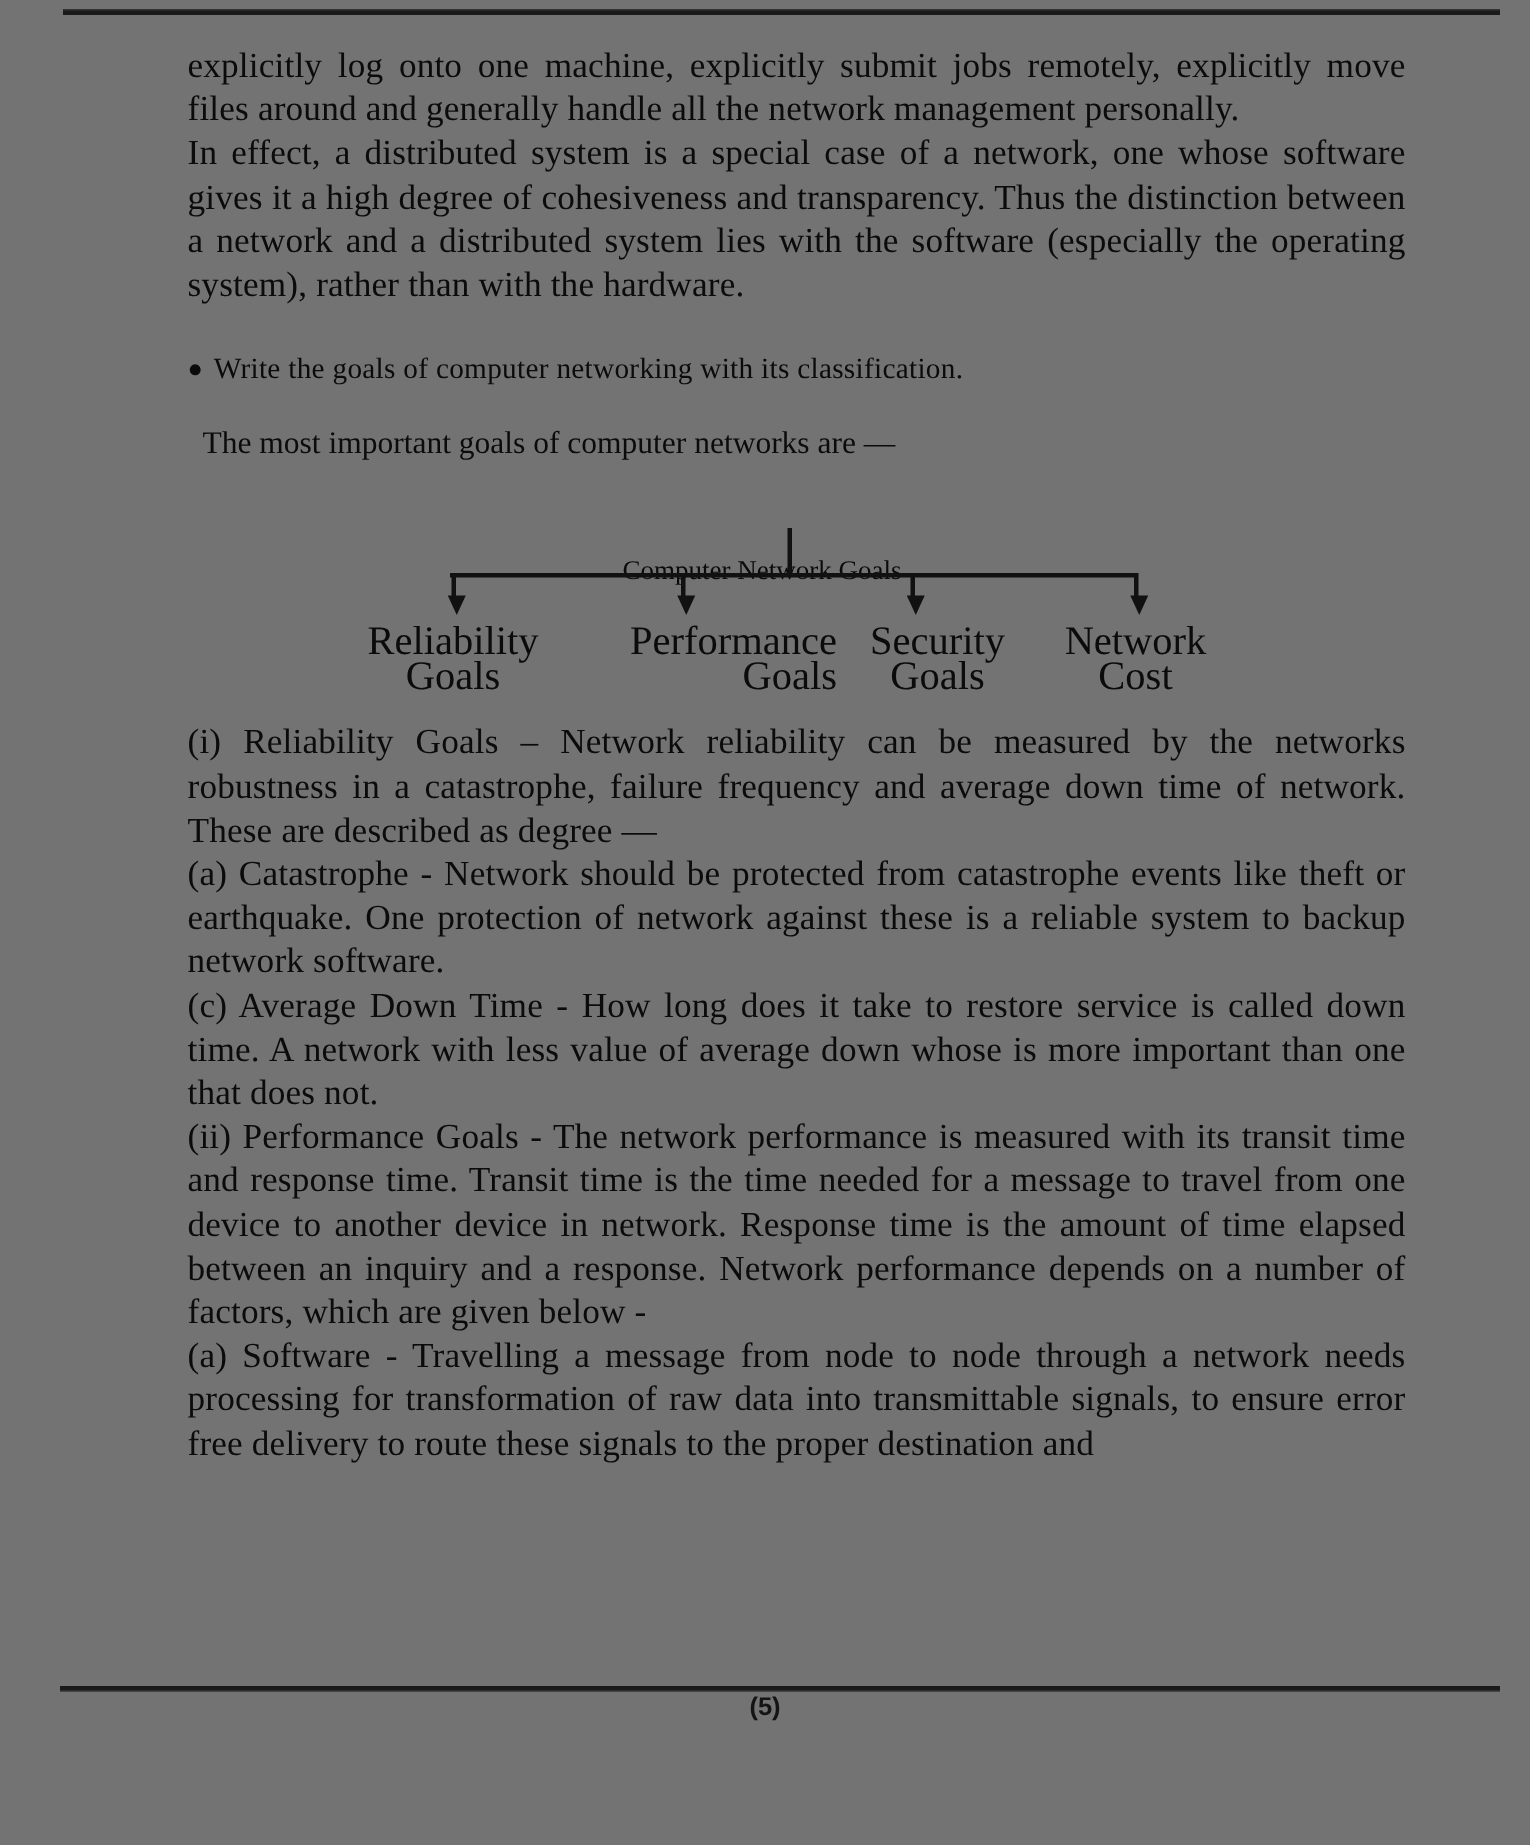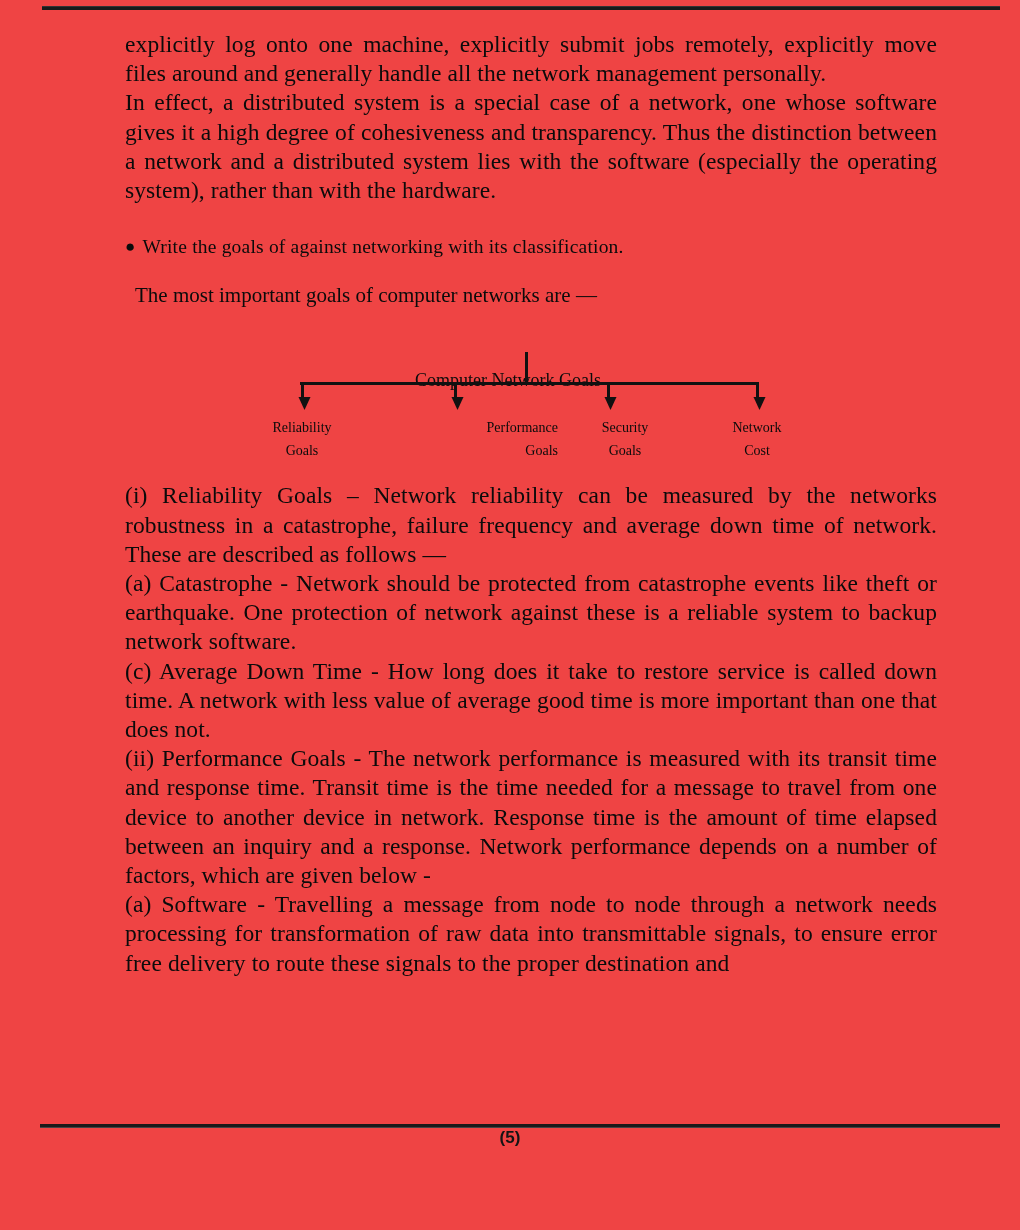--- a/index.html
+++ b/index.html
@@ -13,21 +13,21 @@
     font-family: "Liberation Serif", serif;
     color: #0b0b0b;
     position: relative;
     overflow: hidden;
   }
 
   
   .page {
     position: absolute;
     inset: 0;
-    background: #ef4444;
+    background: #737373;
   }
 
   .top-rule {
     position: absolute;
     left: 42px;
     top: 6px;
     width: 958px;
     height: 3px;
     background: #1a1a1a;
     border-top: 1px solid #333;
@@ -125,21 +125,21 @@
     border-left: 6px solid transparent;
     border-right: 6px solid transparent;
     border-top: 13px solid #111;
     transform: translateX(-4.5px);
   }
   .dg-label {
     position: absolute;
     top: 92px;
     width: 170px;
     text-align: center;
-    font-size: 14px;
+    font-size: 27px;
     line-height: 23px;
     transform: translateX(-85px);
   }
   .dg-label span { display: block; }
 
   
   .bottom-rule {
     position: absolute;
     left: 40px;
     top: 1124px;
@@ -170,21 +170,21 @@
   <div class="content">
 
     <p class="body">explicitly log onto one machine, explicitly submit jobs remotely, explicitly move files around and generally handle all the network management personally.</p>
 
     <p class="body">In effect, a distributed system is a special case of a network, one whose software gives it a high degree of cohesiveness and transparency. Thus the distinction between a network and a distributed system lies with the software (especially the operating system), rather than with the hardware.</p>
 
     <div class="spacer-lg"></div>
 
     <div class="q-line">
       <span class="q-bullet">●</span>
-      <span>Write the goals of against networking with its classification.</span>
+      <span>Write the goals of computer networking with its classification.</span>
     </div>
 
     <div class="spacer-md"></div>
 
     <p class="lead-line">The most important goals of computer networks are —</p>
 
     <div class="diagram">
       <div class="dg-title">Computer Network Goals</div>
 
       <div class="dg-stem"></div>
@@ -214,26 +214,26 @@
       <div class="dg-branch" style="left:631px;"></div>
       <div class="dg-arrow" style="left:632.5px;"></div>
       <div class="dg-label" style="left:632px;">
         <span>Network</span>
         <span>Cost</span>
       </div>
     </div>
 
     <div class="spacer-sm"></div>
 
-    <p class="body">(i) Reliability Goals – Network  reliability can be measured by the networks robustness in a catastrophe, failure frequency and average down time of network. These are described as follows —</p>
+    <p class="body">(i) Reliability Goals – Network  reliability can be measured by the networks robustness in a catastrophe, failure frequency and average down time of network. These are described as degree —</p>
 
     <p class="body">(a) Catastrophe - Network should be protected from catastrophe events like theft or earthquake. One protection of network against these is a reliable system to backup network software.</p>
 
 
-    <p class="body">(c) Average Down Time - How long does it take to restore service is called down time. A network with less value of average good time is more important than one that does not.</p>
+    <p class="body">(c) Average Down Time - How long does it take to restore service is called down time. A network with less value of average down whose is more important than one that does not.</p>
 
     <p class="body">(ii) Performance Goals - The network performance is measured with its transit time and response time. Transit time is the time needed for a message to travel from one device to another device in network. Response time is the amount of time elapsed between an inquiry and a response. Network performance depends on a number of factors, which are given below -</p>
 
     <p class="body">(a) Software - Travelling a message from node to node through a network needs processing for transformation of raw data into transmittable signals, to ensure error free delivery to route these signals to the proper destination and</p>
 
   </div>
 
   <div class="bottom-rule"></div>
   <div class="page-number">(5)</div>
 

